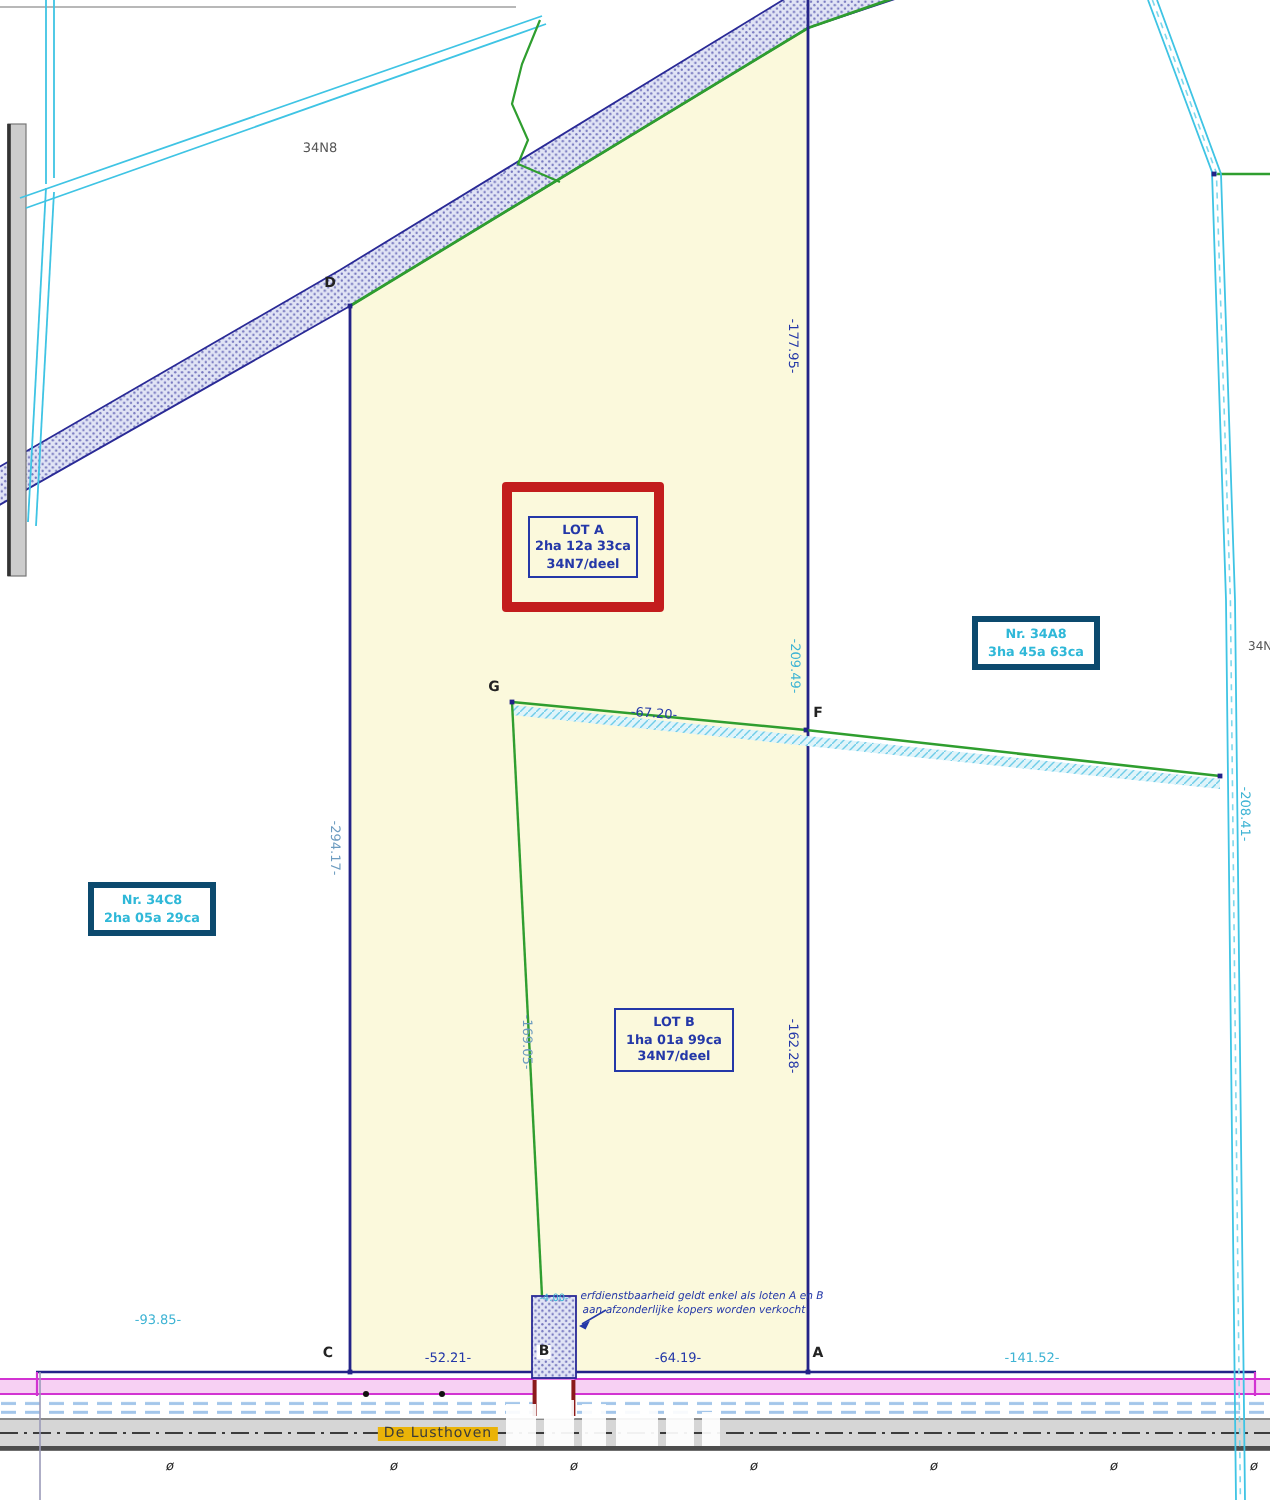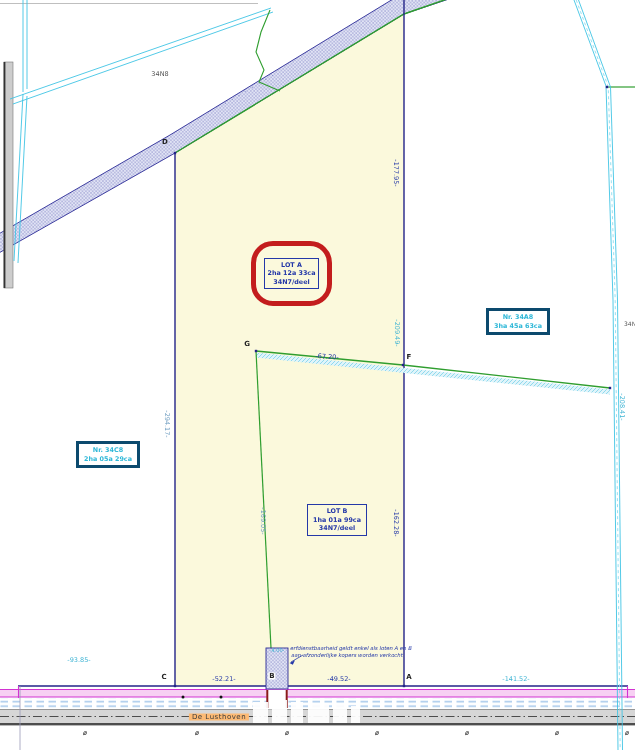--- a/index.html
+++ b/index.html
@@ -9,24 +9,24 @@
   .lbl{position:absolute;white-space:nowrap;transform:translate(-50%,-50%);line-height:1}
   .v{transform:translate(-50%,-50%) rotate(90deg)}
   .dim{color:#2438A8;font-size:6.5px}
   .dimc{color:#3FB4D4;font-size:6.5px}
   .dims{color:#6d9cc0;font-size:6.5px}
   .pt{color:#222;font-size:7px;font-weight:bold}
   .tiny{font-size:5px}
   .box{position:absolute;text-align:center;font-weight:bold;color:#2438A8;
        border:1.2px solid #2438A8;padding:2px 3px;font-size:6.4px;line-height:1.35}
   .cybox{border:3px solid #0c4a6e;color:#2FB8D8}
-  .hl{position:absolute;border:5.5px solid #C31D1D;border-radius:22px;
+  .hl{position:absolute;border:5.5px solid #C31D1D;border-radius:2px;
       display:flex;align-items:center;justify-content:center}
   .note{color:#2438A8;font-size:5.3px;font-style:italic}
-  .roadname{color:#3a3a3a;font-size:7px;background:#fdba74;padding:0 3px;letter-spacing:.5px}
+  .roadname{color:#3a3a3a;font-size:7px;background:#eab308;padding:0 3px;letter-spacing:.5px}
   .mk{color:#222;font-size:6.5px;font-style:italic}
   .bandtxt{color:#3946ae;font-size:6px;letter-spacing:2px;opacity:.75}
   .gray{color:#555;font-size:6.5px}
 </style>
 </head>
 <body>
 
 <div class="canvas">
 
   <svg class="geo" width="635" height="750" viewBox="0 0 635 750">
@@ -144,34 +144,34 @@
   <div class="box" style="left:307px;top:504px;width:52px">
     <div>LOT B</div>
     <div>1ha 01a 99ca</div>
     <div>34N7/deel</div>
   </div>
 
   <div class="box cybox" style="left:486px;top:308px;width:52px">
     <div>Nr. 34A8</div>
     <div>3ha 45a 63ca</div>
   </div>
-  <div class="box cybox" style="left:76px;top:441px;width:52px">
+  <div class="box cybox" style="left:44px;top:441px;width:52px">
     <div>Nr. 34C8</div>
     <div>2ha 05a 29ca</div>
   </div>
 
   <span class="lbl v dims" style="left:167px;top:424px">-294.17-</span>
   <span class="lbl v dim" style="left:396px;top:173px">-177.95-</span>
   <span class="lbl v dimc" style="left:397px;top:333px">-209.49-</span>
   <span class="lbl v dim" style="left:396px;top:523px">-162.28-</span>
   <span class="lbl v dims" style="left:263px;top:521px">-169.05-</span>
   <span class="lbl v dimc" style="left:622px;top:407px">-208.41-</span>
   <span class="lbl dim" style="left:327px;top:357px;transform:translate(-50%,-50%) rotate(4deg)">-67.20-</span>
   <span class="lbl dim" style="left:224px;top:679px">-52.21-</span>
-  <span class="lbl dim" style="left:339px;top:679px">-49.52-</span>
+  <span class="lbl dim" style="left:339px;top:679px">-64.19-</span>
   <span class="lbl dimc" style="left:79px;top:660px">-93.85-</span>
   <span class="lbl dimc" style="left:516px;top:679px">-141.52-</span>
   <span class="lbl dimc tiny" style="left:277px;top:650px">-4.00-</span>
 
   <span class="lbl pt" style="left:165px;top:142px">D</span>
   <span class="lbl pt" style="left:247px;top:344px">G</span>
   <span class="lbl pt" style="left:409px;top:357px">F</span>
   <span class="lbl pt" style="left:164px;top:677px">C</span>
   <span class="lbl pt" style="left:272px;top:676px;background:#fff;padding:0 1px">B</span>
   <span class="lbl pt" style="left:409px;top:677px">A</span>

